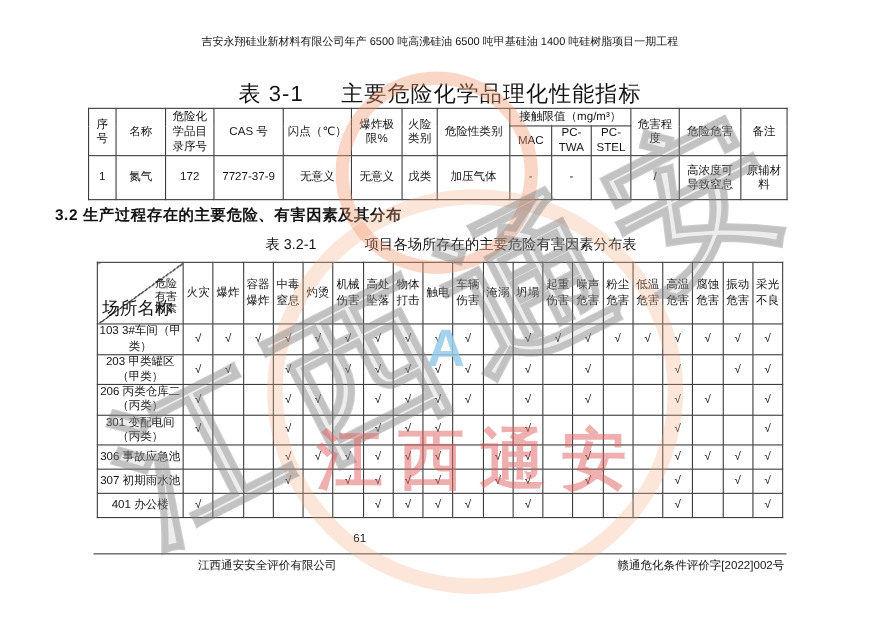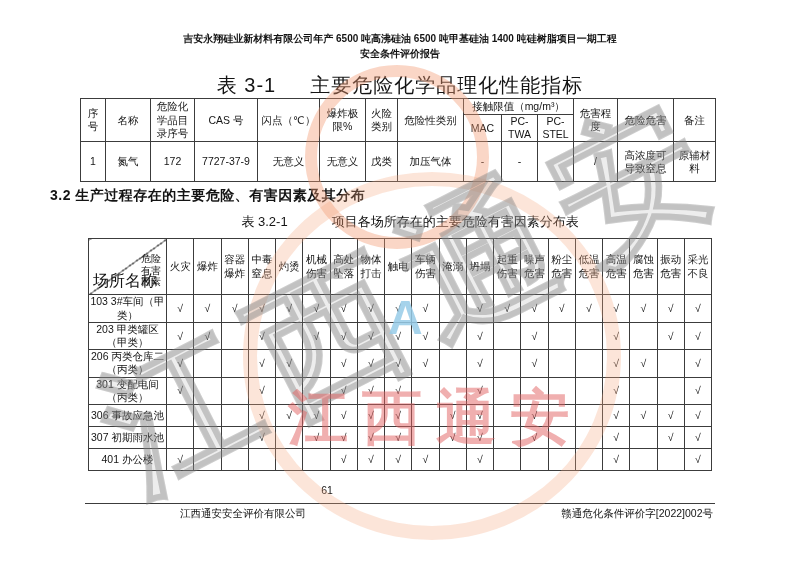--- a/index.html
+++ b/index.html
@@ -3,21 +3,21 @@
 <meta charset="utf-8">
 <style>
   html,body{margin:0;padding:0;}
   body{
     width:800px;height:565px;position:relative;overflow:hidden;
     background:#ffffff;color:#141414;
     font-family:"Liberation Sans","DejaVu Sans",sans-serif;
   }
   .abs{position:absolute;}
   
-  .doc-header{left:0;top:31px;width:800px;text-align:center;font-size:10px;font-weight:bold;line-height:1.5;}
+  .doc-header{left:0;top:31px;width:800px;text-align:center;font-size:10px;font-weight:normal;line-height:1.5;}
   
   .t1-caption{left:0;top:72px;width:800px;text-align:center;font-size:20px;letter-spacing:1px;}
   .t1-caption .gap{display:inline-block;width:34px;}
   .t2-caption{left:60px;top:213px;width:700px;text-align:center;font-size:13px;}
   .t2-caption .gap{display:inline-block;width:44px;}
   .section-heading{left:50px;top:187px;font-size:14px;font-weight:bold;letter-spacing:0.5px;}
   
   table{border-collapse:collapse;table-layout:fixed;}
   th,td{border:1px solid #3c3c3c;font-weight:normal;text-align:center;vertical-align:middle;padding:0 2px;line-height:1.25;word-break:break-word;}
   #table1{left:80px;top:98px;width:635px;font-size:10.5px;}
@@ -62,21 +62,20 @@
 <body>
 
 <div class="wm wm-ring1"></div>
 <div class="wm wm-ring2"></div>
 <div class="wm wm-gray">江西通安</div>
 <div class="wm wm-pink">江西通安</div>
 <div class="wm wm-blue">A</div>
 
 <div class="abs doc-header">
   <div>吉安永翔硅业新材料有限公司年产 6500 吨高沸硅油 6500 吨甲基硅油 1400 吨硅树脂项目一期工程</div>
-  <div>安全条件评价报告</div>
 </div>
 
 <div class="abs t1-caption">
   <span>表 3-1</span><span class="gap"></span><span>主要危险化学品理化性能指标</span>
 </div>
 
 <table id="table1" class="abs">
   <colgroup>
     <col style="width:25px">
       <col style="width:45px">

